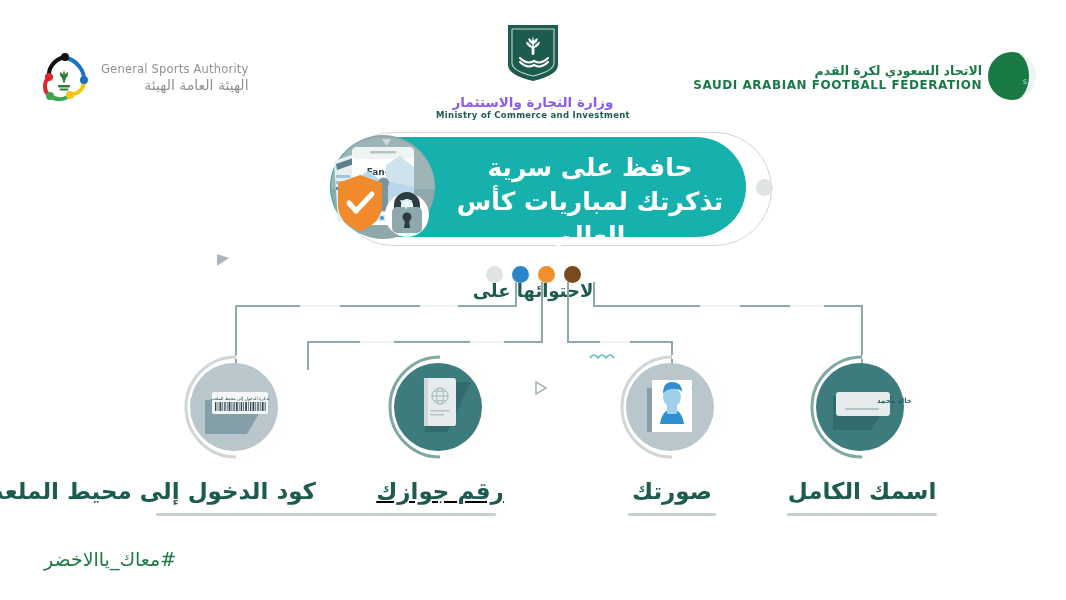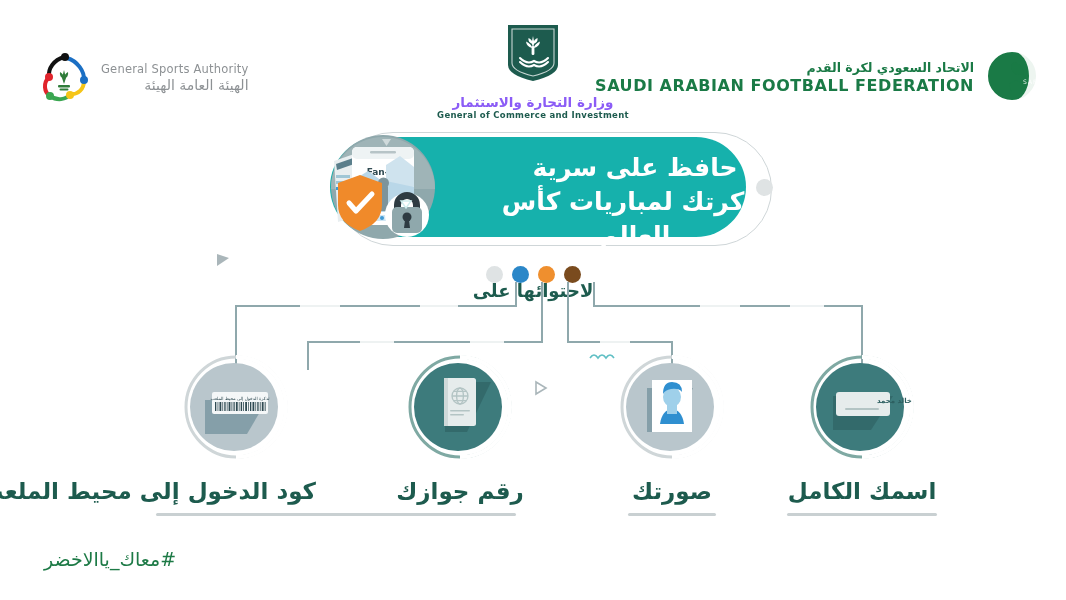--- a/index.html
+++ b/index.html
@@ -21,37 +21,37 @@
   .gsa-en{font-size:11.5px;color:#8d9194;letter-spacing:.2px;}
   .gsa-ar{font-size:14px;color:#8d9194;direction:rtl;letter-spacing:.2px;}
 
   
   .moci{position:absolute;left:0;right:0;top:22px;display:flex;flex-direction:column;align-items:center;}
   .moci-shield{width:58px;height:62px;}
   .moci-ar{margin-top:6px;font-size:13.5px;color:#8b5cf6;direction:rtl;letter-spacing:1.2px;font-weight:700;}
   .moci-en{font-size:8.5px;color:#1d5b4e;letter-spacing:.3px;font-weight:700;}
 
   
-  .saff{position:absolute;right:26px;top:48px;display:flex;align-items:center;gap:10px;}
+  .saff{position:absolute;right:26px;top:48px;display:flex;align-items:center;gap:2px;}
   .saff-text{display:flex;flex-direction:column;align-items:flex-end;line-height:1.25;}
   .saff-ar{font-size:12.5px;color:#1a7a46;direction:rtl;letter-spacing:2.4px;font-weight:700;}
-  .saff-en{font-size:16px;color:#1a7a46;letter-spacing:.55px;font-weight:700;}
+  .saff-en{font-size:12px;color:#1a7a46;letter-spacing:.55px;font-weight:700;}
   .saff-ball{width:56px;height:56px;}
 
   
   .hero{position:absolute;left:330px;top:137px;width:432px;height:104px;}
   .hero-arc{position:absolute;left:6px;top:-5px;width:436px;height:114px;
     border:1.6px solid #cfd6d8;border-radius:57px;box-sizing:border-box;}
   .hero-arc-dot{position:absolute;left:426px;top:42px;width:17px;height:17px;border-radius:50%;
     background:#dfe3e4;}
   .hero-pill{position:absolute;left:0;top:0;width:416px;height:100px;
     background:#16b1ac;border-radius:52px;}
   .hero-title{position:absolute;left:120px;top:14px;width:280px;
     direction:rtl;text-align:center;color:#ffffff;font-weight:700;
-    font-size:25px;line-height:1.36;letter-spacing:.2px;margin-left:45px;}
+    font-size:25px;line-height:1.36;letter-spacing:.2px;}
   .hero-art{position:absolute;left:-6px;top:-6px;width:118px;height:116px;}
 
   
   .subtitle{position:absolute;left:0;right:0;top:237px;text-align:center;
     direction:rtl;color:#1d5b4e;font-size:18px;font-weight:700;margin-top:43px;}
   .dots{position:absolute;left:0;right:0;top:266px;display:flex;justify-content:center;gap:9px;}
   .dot{width:17px;height:17px;border-radius:50%;}
 
   
   .lines{position:absolute;left:0;top:270px;width:1066px;height:110px;}
@@ -117,21 +117,21 @@
             <path d="M36 19.5 q-5 2.4 -6.5 6.6 q6 -1.4 6.5 -6.6z"></path>
             <rect x="27.6" y="24" width="2.8" height="9" rx="1.2"></rect>
           </g>
           <g stroke="#ffffff" stroke-width="2.1" fill="none" stroke-linecap="round">
             <path d="M16 36 q7 7 14 3 q7 4 14 -3"></path>
             <path d="M16 40 q7 7 14 3 q7 4 14 -3"></path>
           </g>
         </svg>
       </div>
       <div class="moci-ar">وزارة التجارة والاستثمار</div>
-      <div class="moci-en">General of Commerce and Investment</div>
+      <div class="moci-en">Ministry of Commerce and Investment</div>
     </div>
 
     <div class="saff">
       <div class="saff-text">
         <span class="saff-ar">الاتحاد السعودي لكرة القدم</span>
         <span class="saff-en">SAUDI ARABIAN FOOTBALL FEDERATION</span>
       </div>
       <div>
         <svg class="saff-ball" viewBox="0 0 56 56">
           <circle cx="28" cy="28" r="25" fill="#1a7a46"></circle>
@@ -250,21 +250,21 @@
             <rect x="78.8" y="50" width="0.8" height="9"></rect>
           <rect x="80.8" y="50" width="1.8" height="9"></rect>
             <rect x="83.7" y="50" width="0.9" height="9"></rect>
         </g>
       </svg>
     </div>
     <div class="item-label">كود الدخول إلى محيط الملعب</div>
     <div class="item-rule" style="width:258px;"></div>
   </div>
 
-  <div class="item" style="left:380px;top:352px;">
+  <div class="item" style="left:360px;top:352px;text-decoration:underline;">
     <div class="item-circle">
       <svg viewBox="0 0 110 110" width="110" height="110">
         <circle cx="55" cy="55" r="50" fill="none" stroke="#7fa9a3" stroke-width="3"></circle>
         <path d="M55 5 a50 50 0 0 1 0 100" fill="none" stroke="#ffffff" stroke-width="4"></path>
         <circle cx="53" cy="55" r="44" fill="#3d7b7c"></circle>
         <path d="M40 30 l46 0 l-24 50 h-22z" fill="#2d5f60" opacity=".6"></path>
         <rect x="39" y="26" width="32" height="48" rx="2.5" fill="#e6ecec"></rect>
         <rect x="39" y="26" width="4" height="48" fill="#cfd9d9"></rect>
         <g fill="none" stroke="#b3c4c4" stroke-width="1.3">
           <circle cx="55" cy="44" r="8"></circle>

